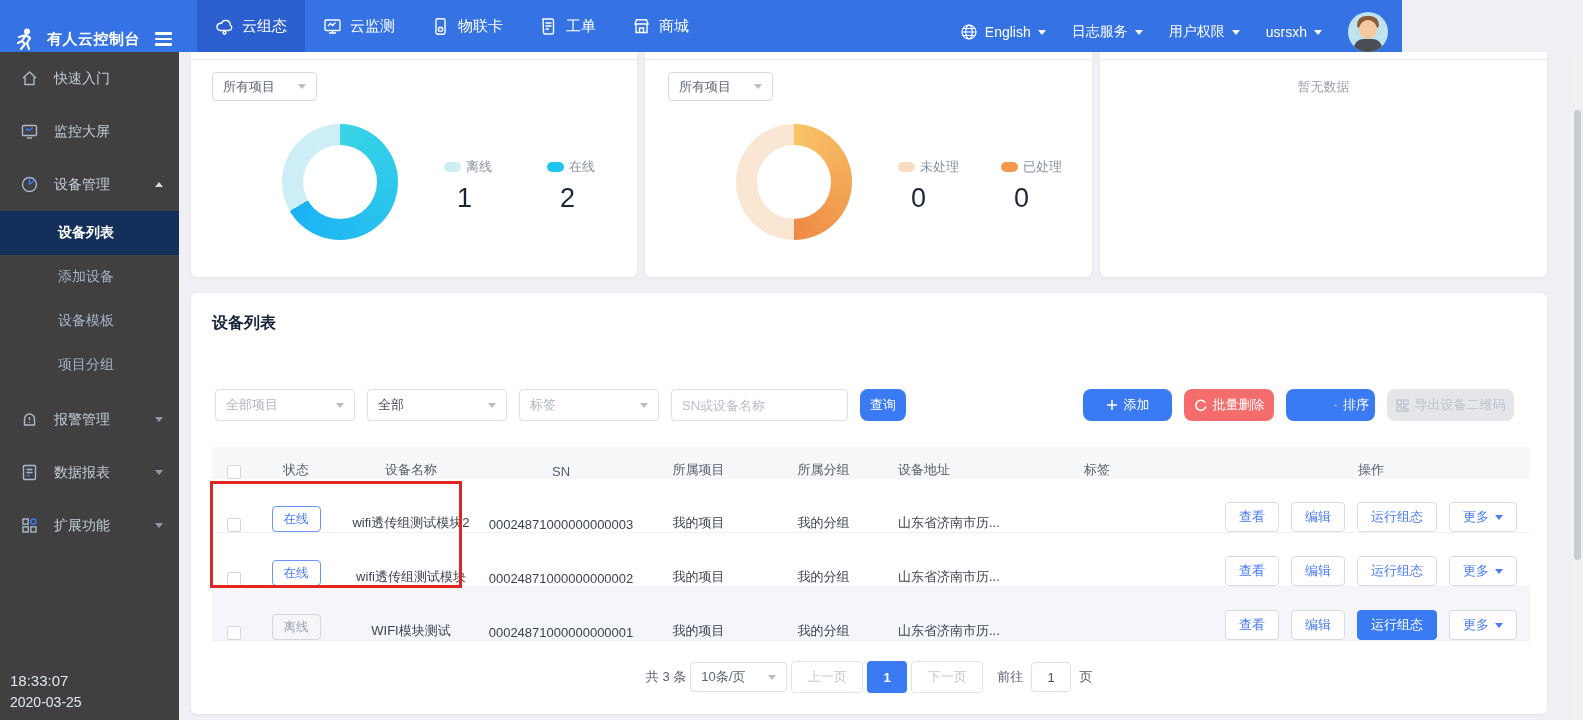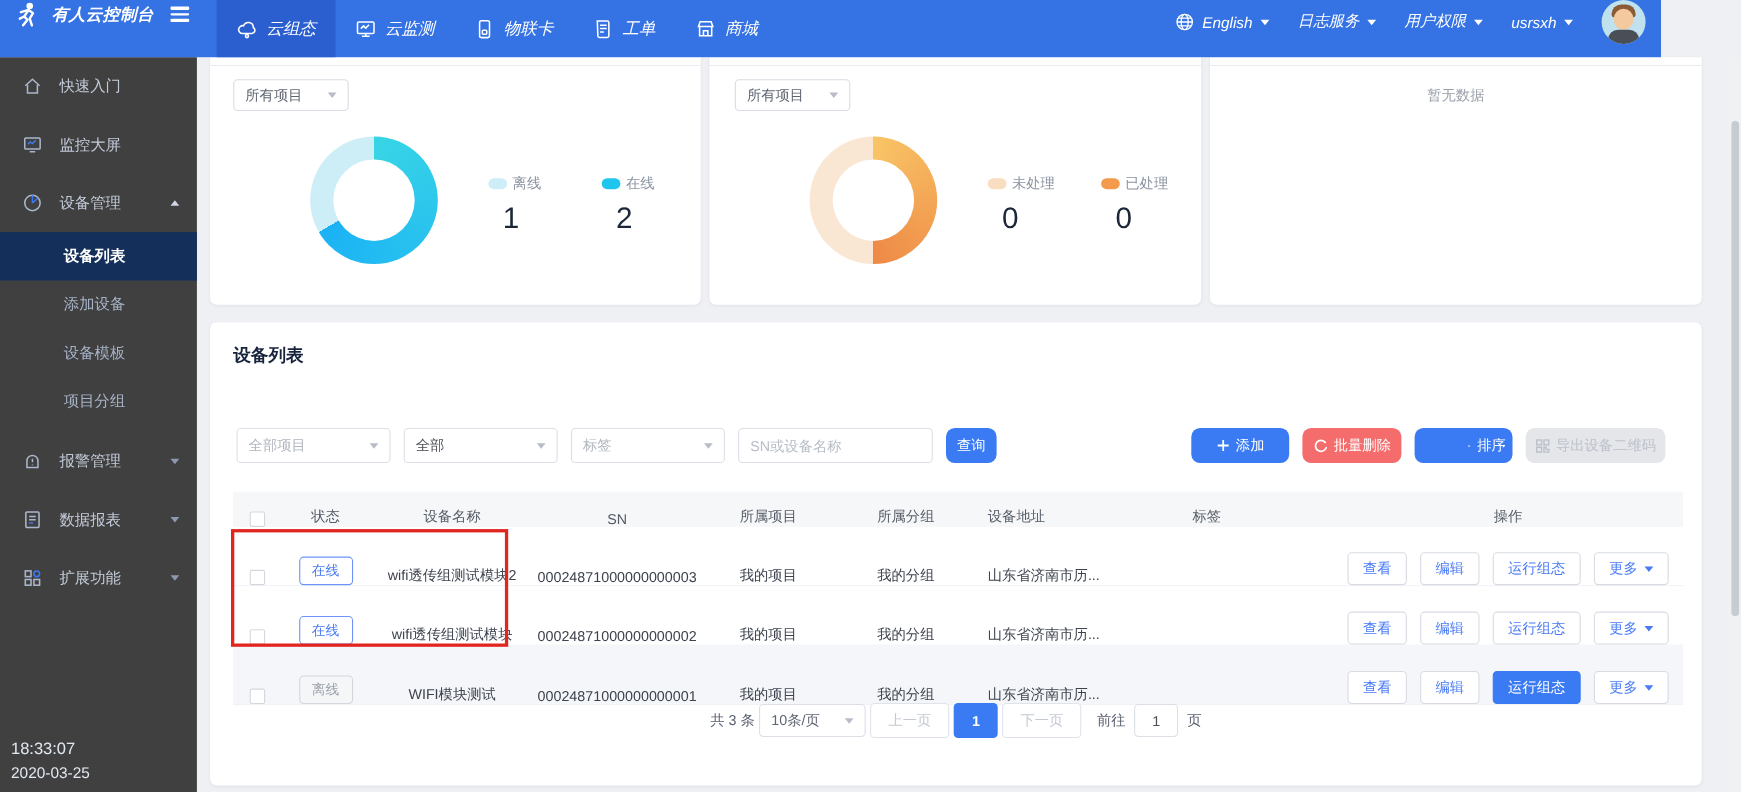--- a/index.html
+++ b/index.html
@@ -1,21 +1,21 @@
 <!DOCTYPE html>
 <html><head>
 <meta charset="utf-8">
 <style>
   html,body{margin:0;padding:0;width:1583px;height:720px;overflow:hidden;
     font-family:"Liberation Sans","DejaVu Sans",sans-serif;background:#eef0f3;}
   *{box-sizing:border-box;}
 
   
-  .navbar{position:absolute;top:0;left:0;width:1510px;height:52px;background:#3572e3;
-    display:flex;align-items:flex-start;color:#fff;z-index:30;font-style:italic;}
+  .navbar{position:absolute;top:0;left:0;width:1402px;height:52px;background:#3572e3;
+    display:flex;align-items:flex-end;color:#fff;z-index:30;}
   .brand{width:175px;flex:0 0 175px;display:flex;align-items:center;padding-left:12px;gap:9px;}
   .brand-title{font-size:15px;font-weight:bold;letter-spacing:.5px;white-space:nowrap;}
   .hamburger{display:flex;flex-direction:column;gap:3px;margin-left:6px;cursor:pointer;}
   .hamburger i{display:block;width:17px;height:2.4px;background:#fff;border-radius:1px;}
   .tabs{display:flex;height:52px;margin-left:22px;}
   .tab{display:flex;align-items:center;gap:8px;padding:0 18px;font-size:15px;cursor:pointer;white-space:nowrap;}
   .tab.active{background:#2b5fd0;}
   .tab svg{flex:0 0 auto;}
   .nav-right{margin-left:auto;display:flex;align-items:center;gap:26px;padding-right:14px;font-size:14px;}
   .nav-item{display:flex;align-items:center;gap:7px;cursor:pointer;white-space:nowrap;}
@@ -98,21 +98,21 @@
   .badge{display:inline-block;padding:6px 11px;border-radius:4px;font-size:12.5px;line-height:1;border:1px solid;}
   .badge.online{color:#4a7bf5;border-color:#6d94f6;background:#fff;}
   .badge.offline{color:#9ba1ab;border-color:#d3d6dc;background:#f5f6f8;}
   .row-btn{height:30px;padding:0 13px;border:1px solid #d8dbe2;border-radius:4px;background:#fff;color:#4a7bf5;
     font-size:13px;display:inline-flex;align-items:center;gap:6px;cursor:pointer;font-family:inherit;}
   .row-btn .caret-down{color:#4a7bf5;}
   .row-btn.solid{background:#3a7af2;border-color:#3a7af2;color:#fff;}
   .red-annotation{position:absolute;left:19px;top:188px;width:252px;height:107px;border:3px solid #e1251f;z-index:15;pointer-events:none;}
 
   
-  .pagination{position:absolute;left:0;right:0;top:346px;display:flex;justify-content:center;align-items:center;gap:4px;
+  .pagination{position:absolute;left:0;right:0;top:368px;display:flex;justify-content:center;align-items:center;gap:4px;
     font-size:13px;color:#5a6170;}
   .pg-select{width:97px;height:30px;}
   .pg-btn{width:72px;height:32px;border:1px solid #dfe3ea;border-radius:4px;background:#fff;color:#c4c9d2;
     display:inline-flex;align-items:center;justify-content:center;font-size:13px;cursor:default;}
   .pg-current{width:40px;height:32px;border-radius:4px;background:#3a7af2;color:#fff;display:inline-flex;
     align-items:center;justify-content:center;font-weight:bold;cursor:pointer;}
   .pg-goto{display:flex;align-items:center;gap:8px;margin-left:10px;}
   .pg-input{width:40px;height:30px;border:1px solid #dcdfe6;border-radius:4px;text-align:center;font-size:13px;
     color:#4a4f58;font-family:inherit;}
 

